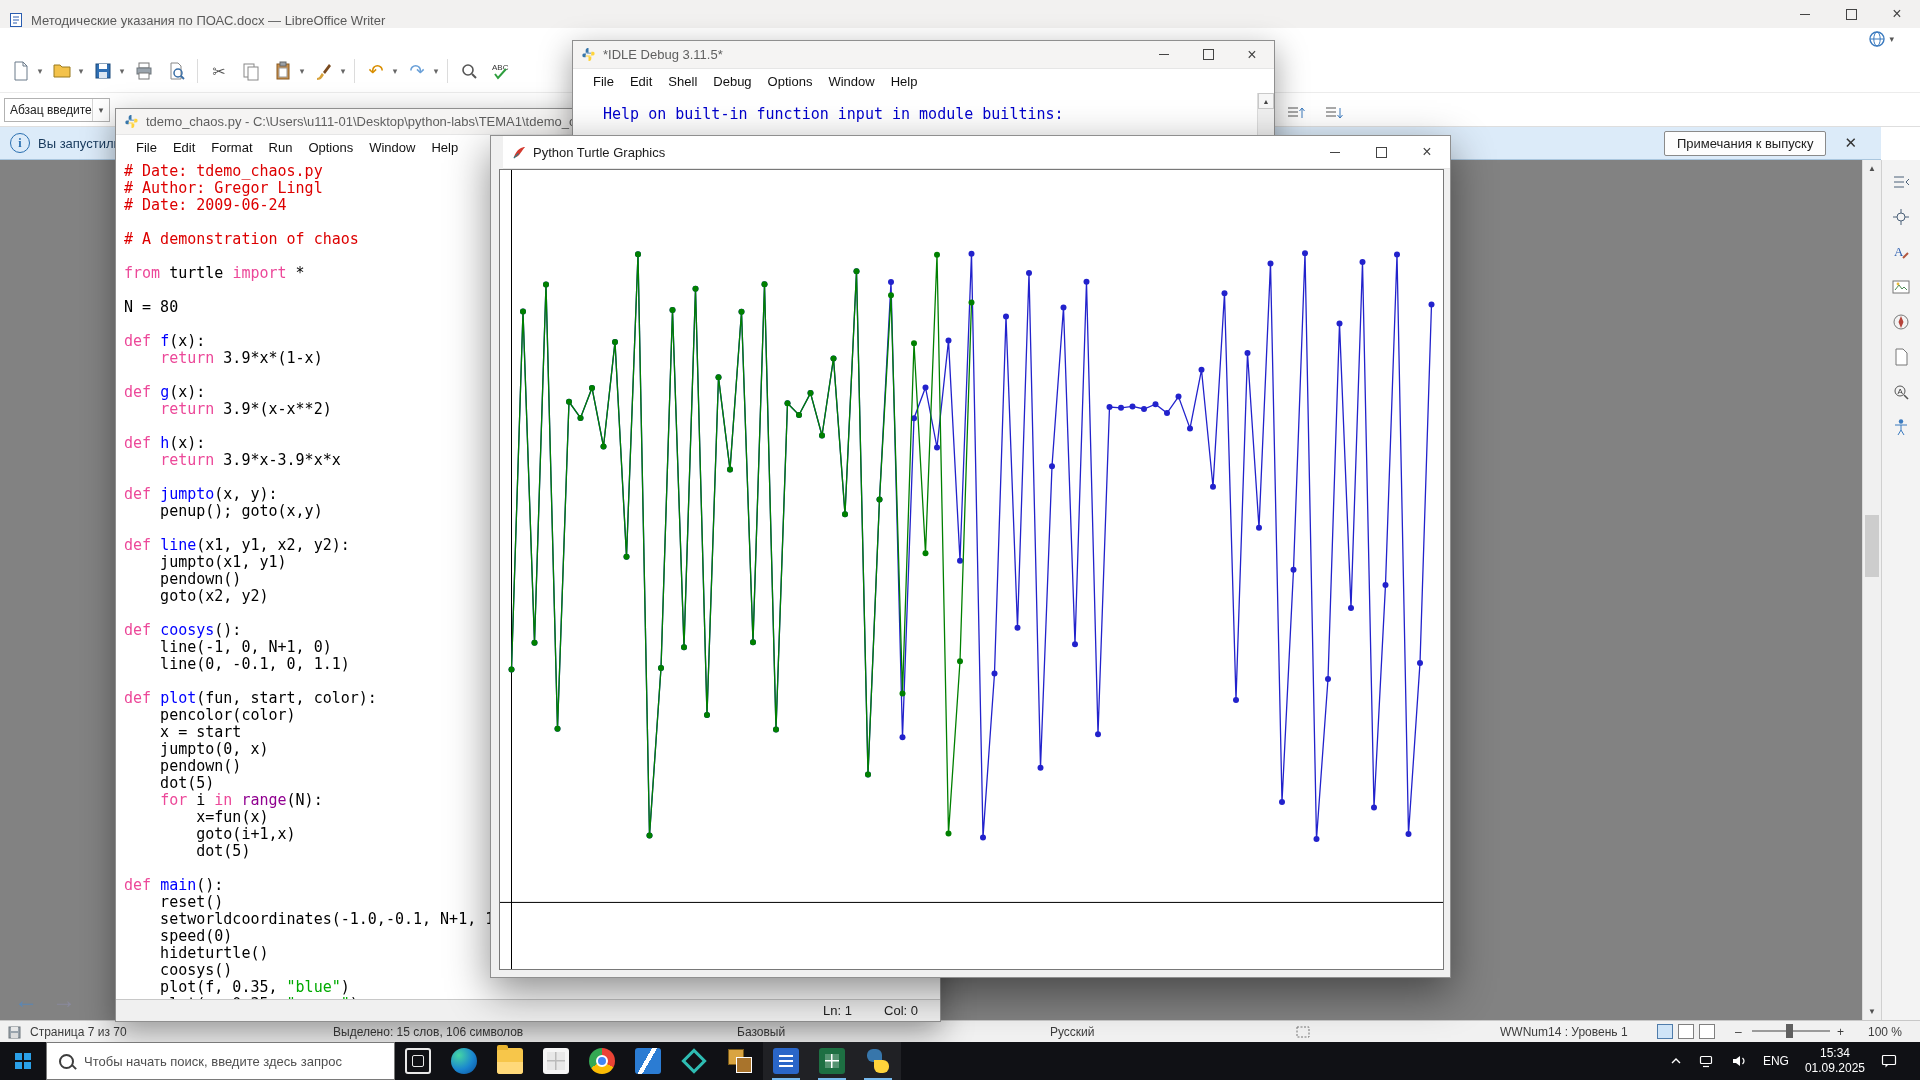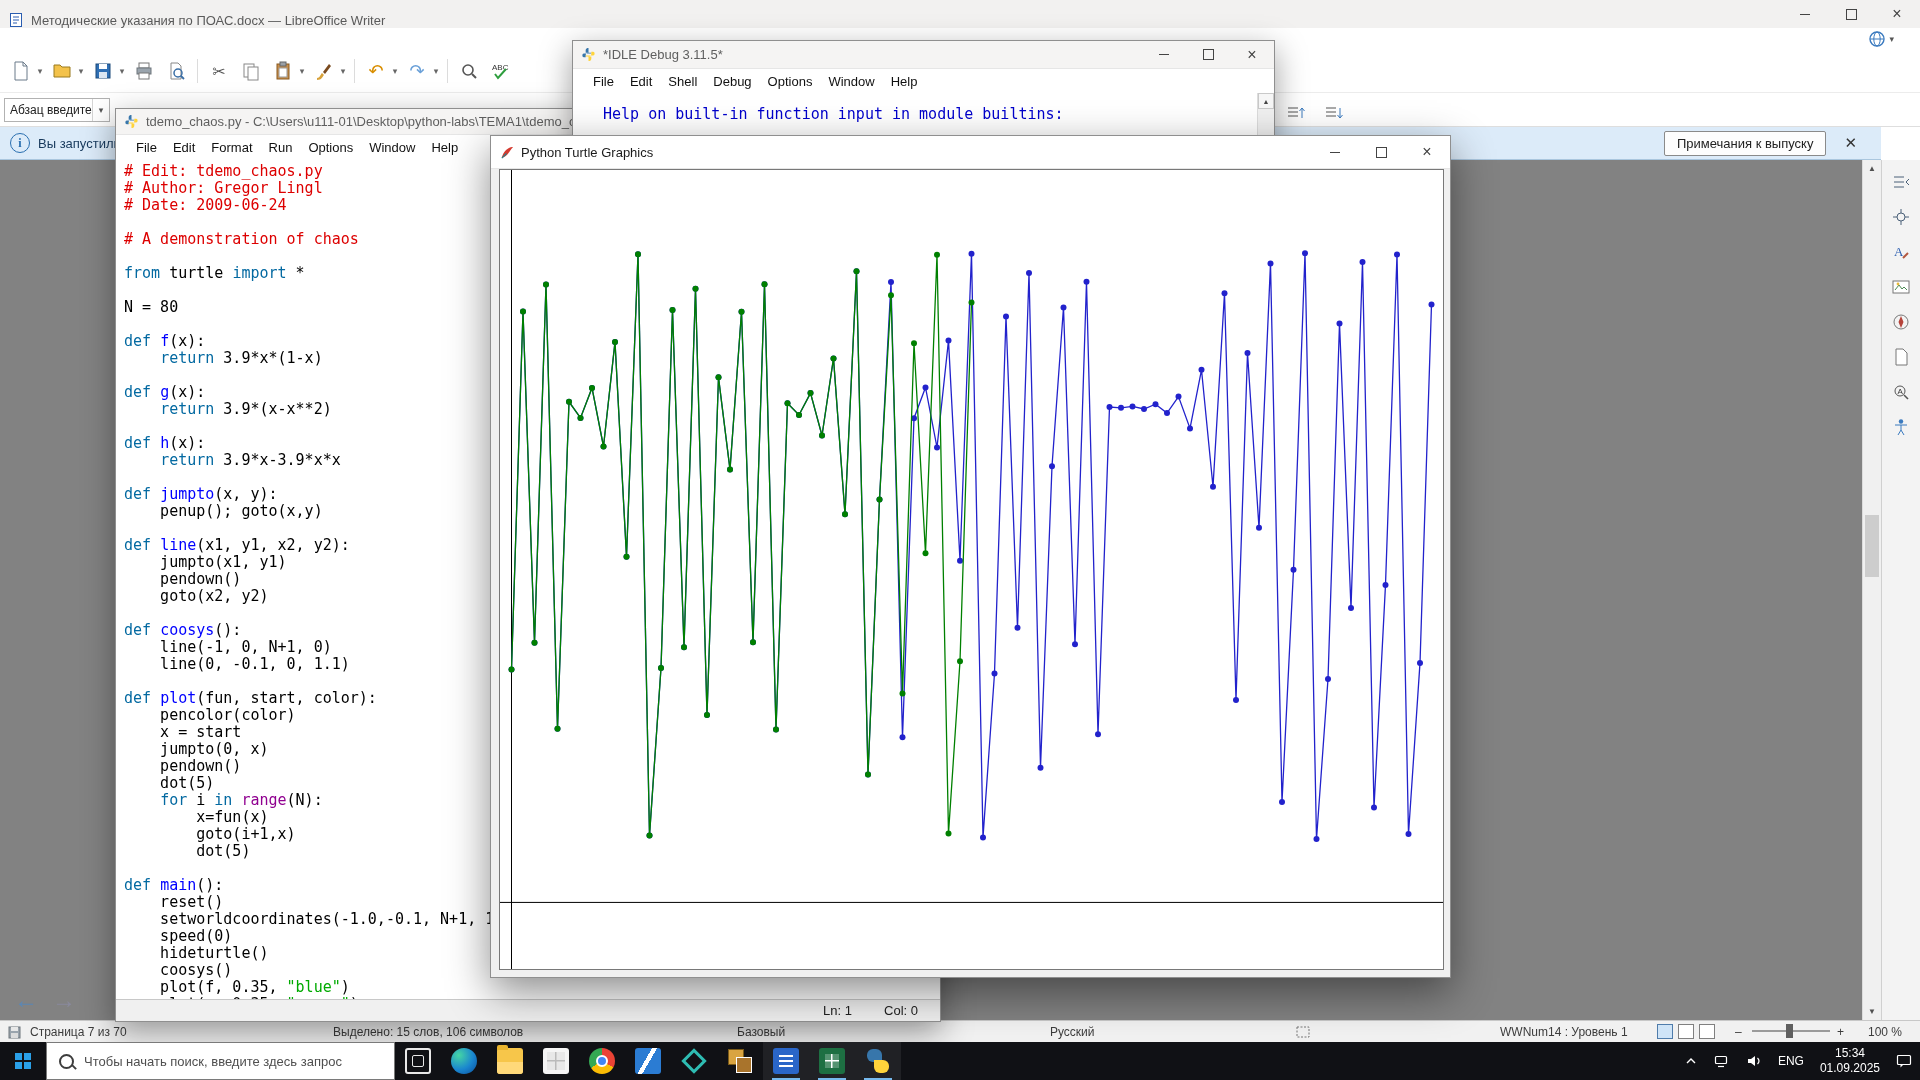--- a/index.html
+++ b/index.html
@@ -56,32 +56,32 @@
   .zoom-track{position:absolute;top:9px;left:1752px;width:78px;height:2px;background:#9a9a9a;}
   .zoom-thumb{position:absolute;top:-6px;left:34px;width:7px;height:14px;background:#5f5f5f;}
   .layouts{position:absolute;left:1657px;top:3px;display:flex;gap:5px;}
   .lay{width:14px;height:13px;border:1px solid #808080;background:#fff;}
   .lay.sel{background:#cfe4f7;border-color:#4f7cab;}
 
   
   .editor{left:115px;top:108px;width:824px;height:912px;}
   .code{position:absolute;left:0;top:50px;right:0;bottom:22px;overflow:hidden;background:#fff;padding:4px 0 0 8px;}
   .code-line{font-family:"DejaVu Sans Mono",monospace;font-size:15px;line-height:17px;white-space:pre;color:#000;}
-  .tok-c{color:#dd0000}.tok-k{color:#0369a1}.tok-d{color:#0000ff}.tok-s{color:#00aa00}.tok-b{color:#900090}
+  .tok-c{color:#dd0000}.tok-k{color:#ec4899}.tok-d{color:#0000ff}.tok-s{color:#00aa00}.tok-b{color:#900090}
   .ed-status{position:absolute;left:0;bottom:0;width:100%;height:22px;background:#f0f0f0;border-top:1px solid #c8c8c8;display:flex;align-items:center;justify-content:flex-end;gap:4px;padding-right:8px;box-sizing:border-box;font-size:13px;color:#222;}
   .ed-status span{padding:0 14px;}
 
   .idle{left:572px;top:40px;width:701px;height:895px;}
   .idle-out{position:absolute;left:0;top:52px;right:17px;bottom:0;background:#fff;}
   .idle-line{font-family:"DejaVu Sans Mono",monospace;font-size:15px;padding:12px 0 0 30px;white-space:pre;}
   .idle-scroll{position:absolute;right:0;top:52px;bottom:0;width:17px;background:#f0f0f0;border-left:1px solid #dcdcdc;box-sizing:border-box;}
   .idle-scroll .sa{width:100%;height:16px;border:1px solid #c9c9c9;background:#f6f6f6;display:flex;align-items:center;justify-content:center;font-size:7px;color:#444;box-sizing:border-box;}
 
   .turtle{left:490px;top:135px;width:959px;height:841px;background:#f0f0f0;box-shadow:0 14px 40px rgba(0,0,0,.45);}
-  .turtle .tbar{height:32px;}
+  .turtle .tbar{height:32px;margin-left:12px;}
   .t-canvas{position:absolute;left:8px;top:33px;width:943px;height:799px;background:#fff;border:1px solid #787878;box-sizing:content-box;}
   .t-canvas svg{display:block;width:100%;height:100%;}
 
   
   .taskbar{position:absolute;left:0;top:1042px;width:1920px;height:38px;background:#101115;display:flex;align-items:center;}
   .tb-slot{width:46px;height:38px;display:flex;align-items:center;justify-content:center;position:relative;flex:none;}
   .tb-slot.active{background:rgba(255,255,255,.07);}
   .tb-underline{position:absolute;left:9px;right:9px;bottom:0;height:2.5px;background:#76b9ed;}
   .start-logo{display:grid;grid-template-columns:7px 7px;grid-template-rows:7px 7px;gap:2px;}
   .start-logo span{background:#2aa0e8;}
@@ -110,21 +110,21 @@
   .ic-python-setup::after{content:"";position:absolute;right:1px;bottom:1px;width:14px;height:14px;background:#a9742c;border:1px solid #fff;}
   .ic-libreoffice-writer{background:#2a66c8;border-radius:3px;}
   .ic-libreoffice-writer::after{content:"";position:absolute;left:6px;top:7px;width:14px;height:2px;background:#fff;box-shadow:0 5px 0 #fff,0 10px 0 #fff;}
   .ic-libreoffice-calc{background:#1d6f42;border-radius:3px;}
   .ic-libreoffice-calc::after{content:"";position:absolute;left:6px;top:6px;width:14px;height:14px;background:
      linear-gradient(#fff 0 0) 0 6px/100% 1.5px no-repeat,
      linear-gradient(#fff 0 0) 6px 0/1.5px 100% no-repeat,rgba(255,255,255,.25);}
   .ic-python-idle{background:transparent;}
   .ic-python-idle::before{content:"";position:absolute;left:2px;top:1px;width:15px;height:13px;background:#3776ab;border-radius:6px 6px 0 6px;}
   .ic-python-idle::after{content:"";position:absolute;right:2px;bottom:1px;width:15px;height:13px;background:#ffd43b;border-radius:0 6px 6px 6px;}
-  .tray{margin-left:auto;display:flex;align-items:center;height:100%;gap:2px;padding-right:0;}
+  .tray{margin-left:auto;display:flex;align-items:center;height:100%;gap:2px;padding-right:15px;}
   .tray-item{height:100%;display:flex;align-items:center;justify-content:center;padding:0 7px;color:#fff;}
   .tray-lang{font-size:12px;}
   .clock{flex-direction:column;justify-content:center;line-height:1.25;font-size:12px;text-align:right;}
 
   .ibar-i{width:18px;height:18px;border:1.5px solid #2a6fb0;border-radius:50%;color:#2a6fb0;font-size:12px;font-weight:bold;display:flex;align-items:center;justify-content:center;flex:none;font-family:"Liberation Serif",serif;}
 </style>
 </head>
 <body>
 
 <div class="screen">
@@ -386,21 +386,21 @@
     <div class="menurow">
         <span class="tk-menu-item">File</span>
         <span class="tk-menu-item">Edit</span>
         <span class="tk-menu-item">Format</span>
         <span class="tk-menu-item">Run</span>
         <span class="tk-menu-item">Options</span>
         <span class="tk-menu-item">Window</span>
         <span class="tk-menu-item">Help</span>
       </div>
     <div class="code" id="code-area">
-        <div class="code-line"><span class="tok-c"># Edit: tdemo_chaos.py</span></div>
+        <div class="code-line"><span class="tok-c"># Date: tdemo_chaos.py</span></div>
         <div class="code-line"><span class="tok-c"># Author: Gregor Lingl</span></div>
         <div class="code-line"><span class="tok-c"># Date: 2009-06-24</span></div>
         <div class="code-line">&nbsp;</div>
         <div class="code-line"><span class="tok-c"># A demonstration of chaos</span></div>
         <div class="code-line">&nbsp;</div>
         <div class="code-line"><span class="tok-k">from</span> turtle <span class="tok-k">import</span> *</div>
         <div class="code-line">&nbsp;</div>
         <div class="code-line">N = 80</div>
         <div class="code-line">&nbsp;</div>
         <div class="code-line"><span class="tok-k">def</span> <span class="tok-d">f</span>(x):</div>

